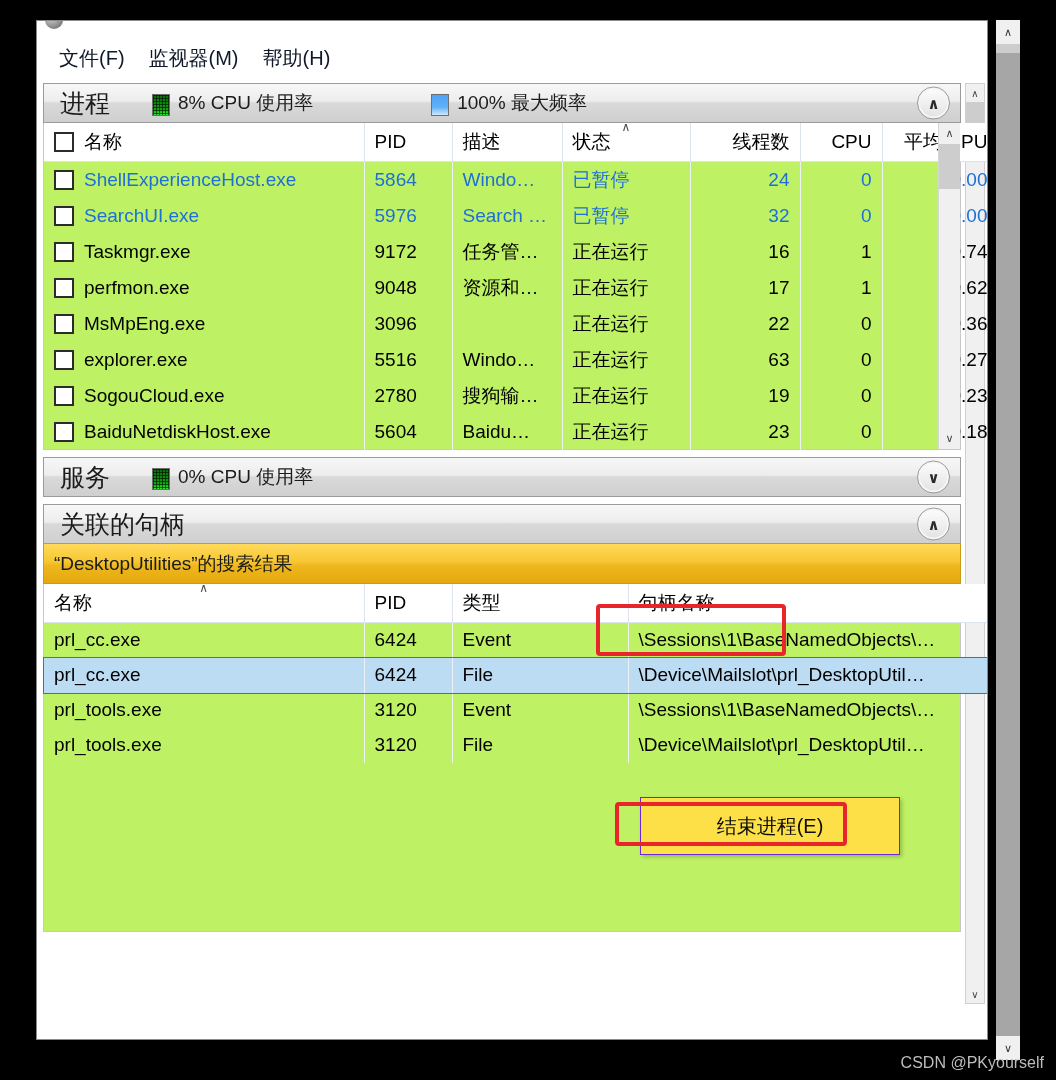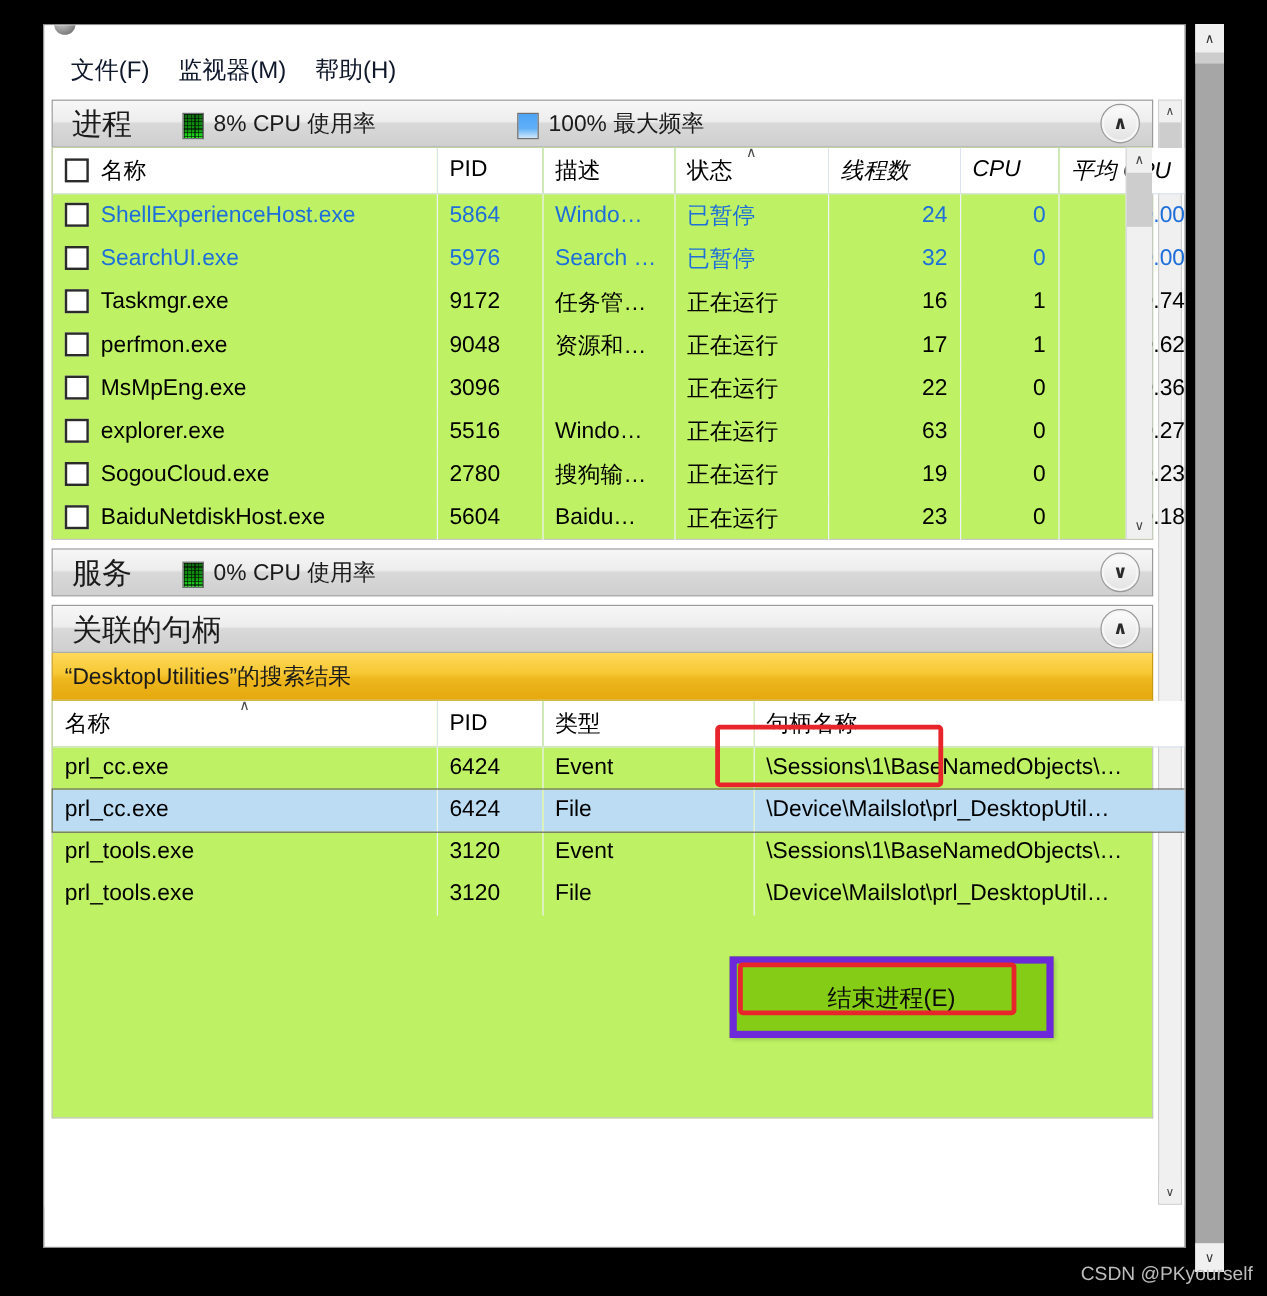--- a/index.html
+++ b/index.html
@@ -279,21 +279,21 @@
     text-align: left;
     padding: 6px 10px;
     background: #ffffff;
     border-right: 1px solid #dbe4ef;
     border-bottom: 1px solid #dbe4ef;
     position: relative;
     white-space: nowrap;
     height: 38px;
     box-sizing: border-box;
   }
-  table.grid th.num { text-align: left; font-style: italic; }
+  table.grid th.num { text-align: right; }
   table.grid td {
     font-size: 19px;
     color: #000;
     padding: 5px 10px;
     border-right: 1px solid #eef2f7;
     white-space: nowrap;
     overflow: hidden;
     text-overflow: ellipsis;
     height: 35px;
     box-sizing: border-box;
@@ -411,26 +411,26 @@
     align-items: center;
     padding-left: 10px;
     font-size: 19px;
     color: #1b1b1b;
     white-space: nowrap;
   }
 
   
   .ctx-menu {
     position: absolute;
-    left: 608px;
+    left: 640px;
     top: 797px;
     width: 258px;
     height: 56px;
-    background: #84cc16;
-    border: 6px solid #6d28d9;
+    background: #fde047;
+    border: 1px solid #6d28d9;
     box-shadow: 2px 2px 4px rgba(0,0,0,.22);
     display: flex;
     align-items: center;
     justify-content: center;
     z-index: 35;
   }
   .ctx-item {
     font-size: 20px;
     color: #0c0c0c;
     white-space: nowrap;

